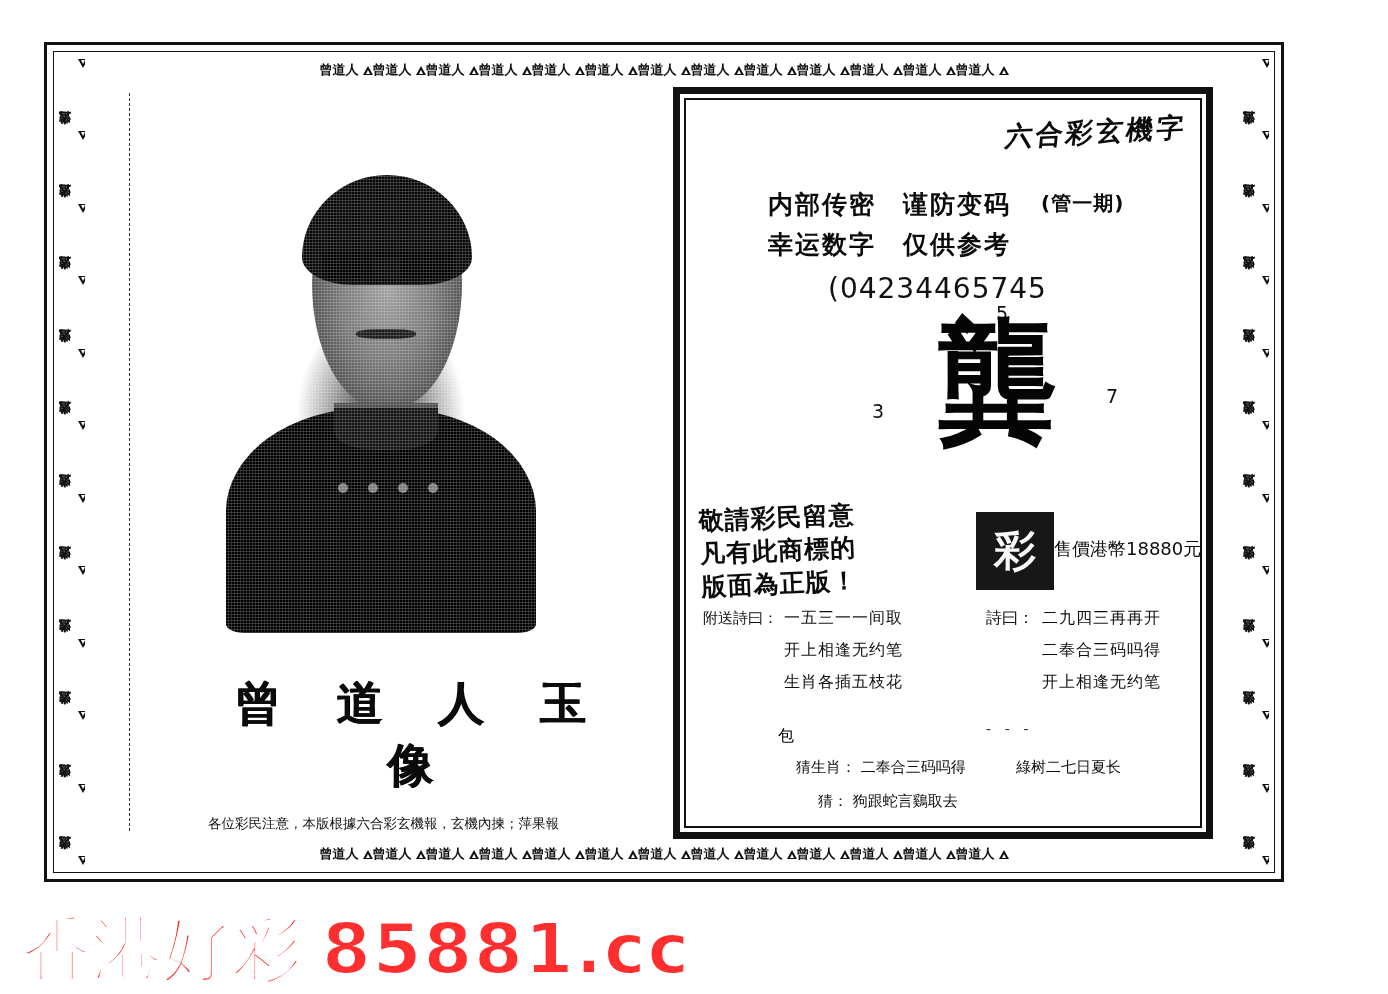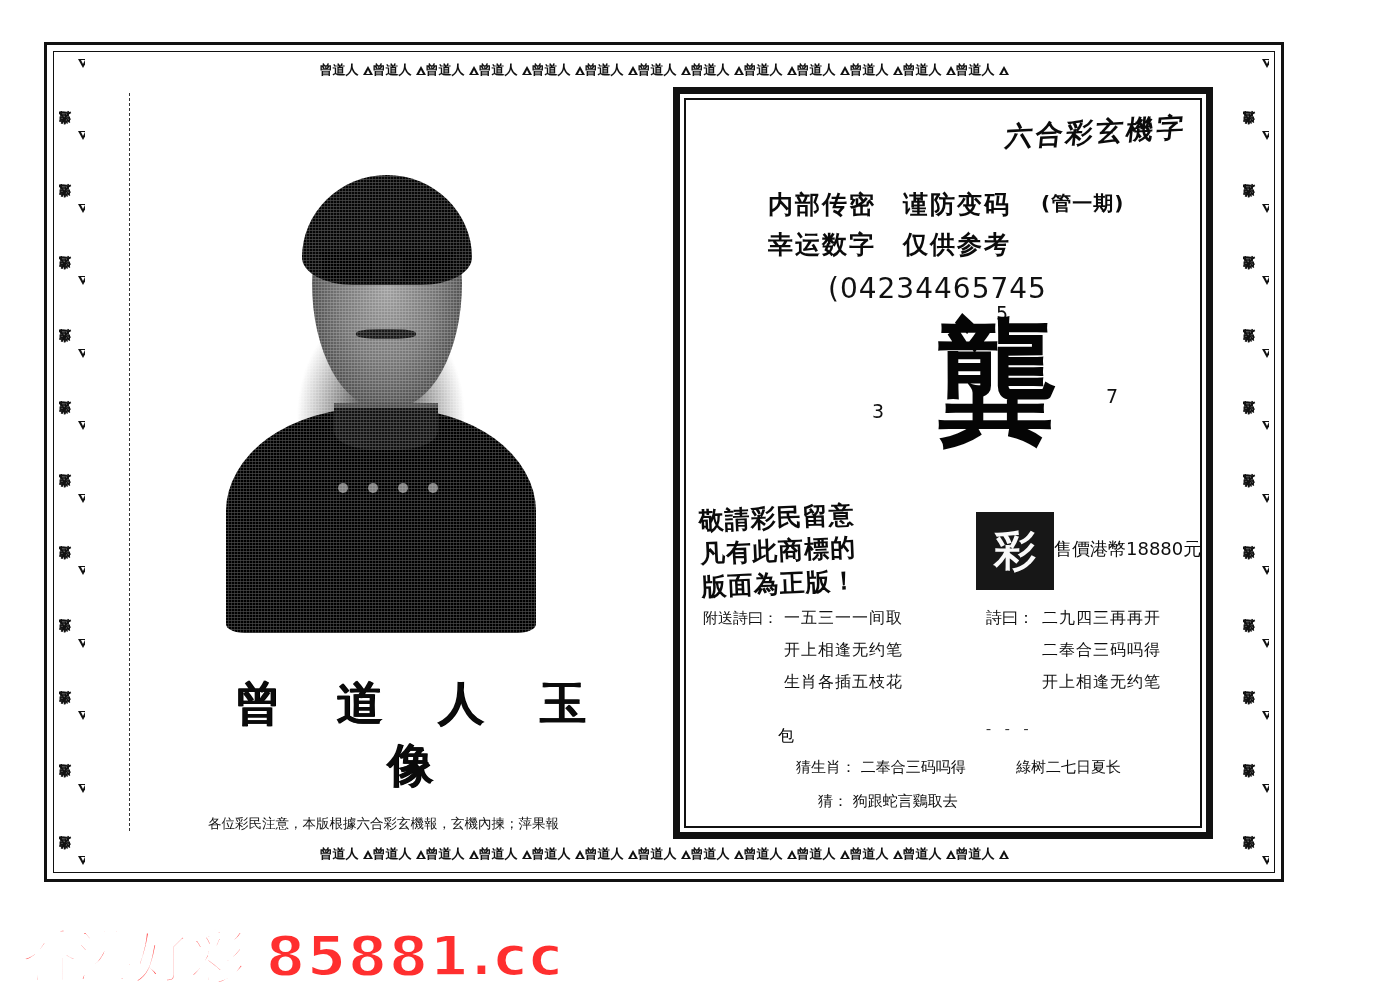--- a/index.html
+++ b/index.html
@@ -417,21 +417,21 @@
   
   #overlay {
     position: absolute;
     left: 22px;
     bottom: 10px;
     display: flex;
     align-items: center;
     gap: 20px;
     font-family: "DejaVu Sans", sans-serif;
     font-weight: bold;
-    font-size: 56px;
+    font-size: 70px;
     line-height: 1;
     color: #ff2f2f;
     -webkit-text-stroke: 2px #ffffff;
     text-shadow: 0 0 3px #fff, 3px 3px 0 rgba(255,255,255,.8);
     white-space: nowrap;
   }
   #overlay .ov-num { letter-spacing: 2px; }
 </style>
 </head>
 <body>

